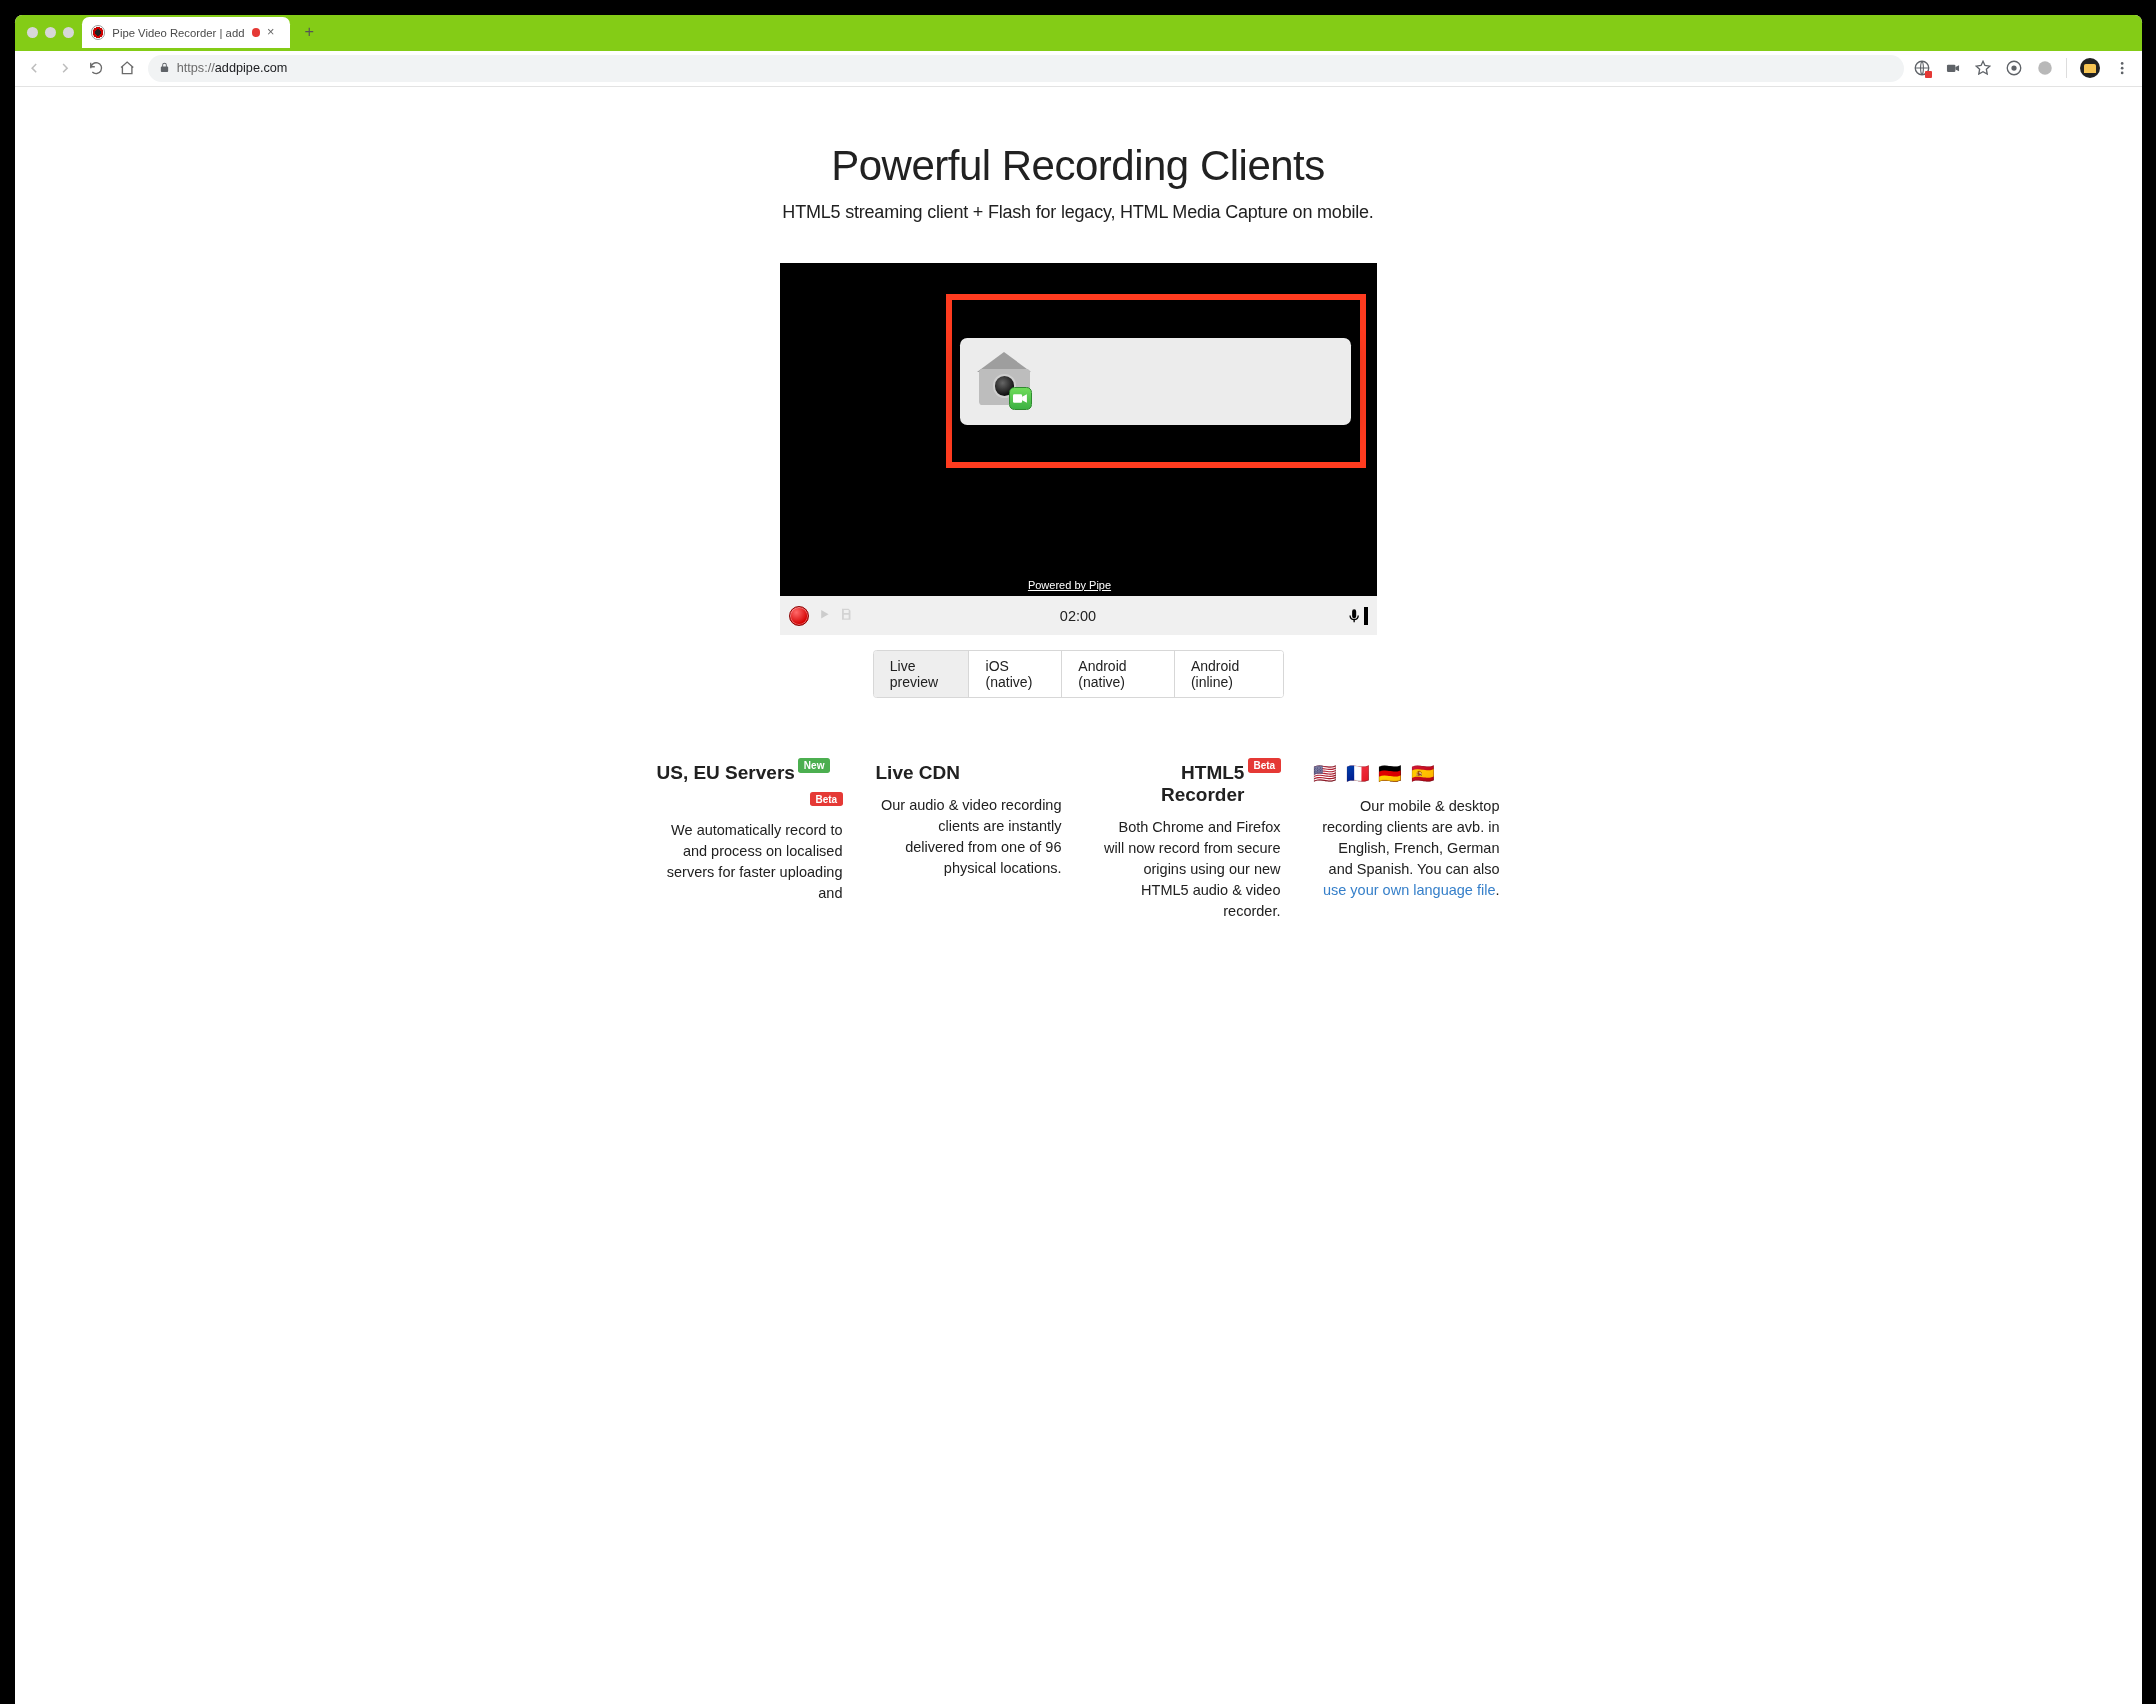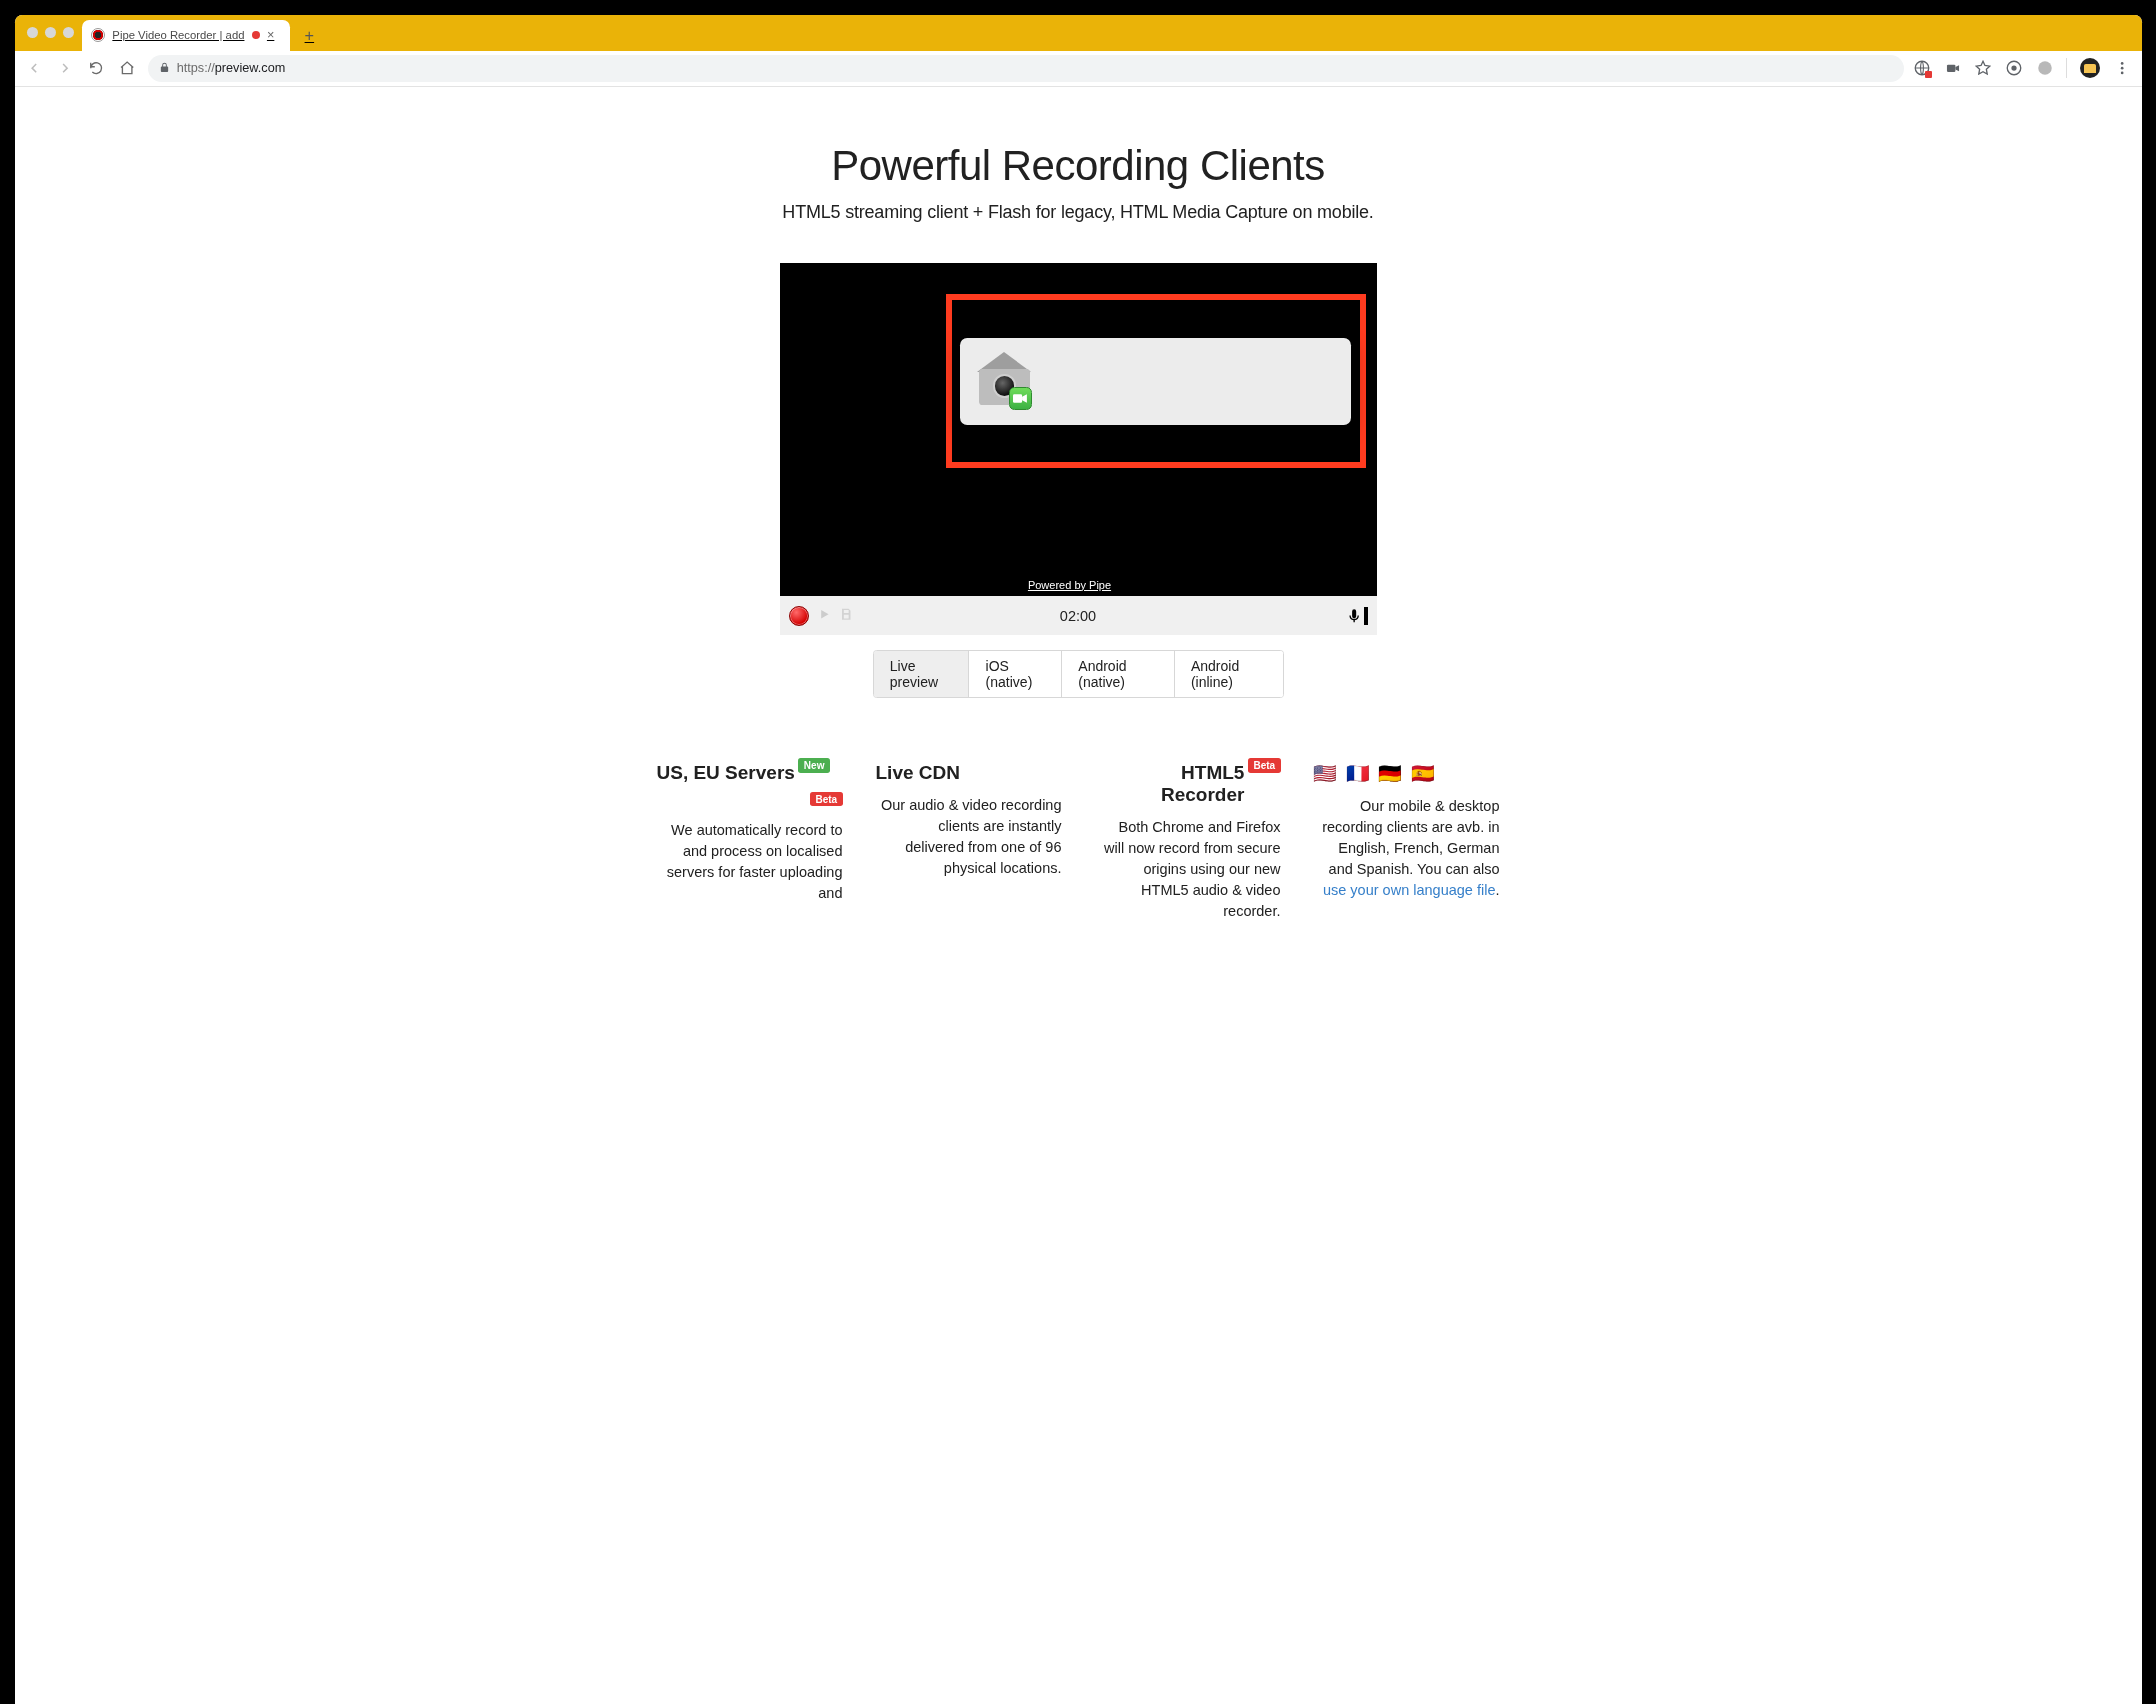--- a/index.html
+++ b/index.html
@@ -16,25 +16,24 @@
     background: #fff;
     border-radius: 7.2px 7.2px 0 0;
     box-shadow: 0 9px 36px rgba(0,0,0,.5);
     overflow: hidden;
     display: flex;
     flex-direction: column;
   }
   
   .tab-strip {
     height: 36px;
-    background: #eab308;
-    display: flex;
-    align-items: flex-end;
+    background: #84cc16;
+    display: flex;
+    align-items: center;
     padding-left: 9px;
-    text-decoration: underline;
   }
   .traffic-lights {
     display: flex;
     gap: 7.2px;
     align-items: center;
     height: 100%;
     padding: 0 7.2px 0 3.6px;
   }
   .traffic-lights span {
     width: 11px; height: 11px; border-radius: 50%;
@@ -335,21 +334,21 @@
       <svg viewBox="0 0 24 24" fill="none" stroke="currentColor" stroke-width="2">
           <path d="M3 11l9-8 9 8M5 10v10h14V10"></path>
         </svg>
     </div>
     <div class="omnibox">
       <span class="lock">
         <svg width="11" height="12.7" viewBox="0 0 24 24" fill="#5f6368">
             <path d="M12 2a5 5 0 0 0-5 5v3H6a2 2 0 0 0-2 2v8a2 2 0 0 0 2 2h12a2 2 0 0 0 2-2v-8a2 2 0 0 0-2-2h-1V7a5 5 0 0 0-5-5zm-3 5a3 3 0 1 1 6 0v3H9V7z"></path>
           </svg>
       </span>
-      <span><span class="url-proto">https://</span><span>preview.com</span></span>
+      <span><span class="url-proto">https://</span><span>addpipe.com</span></span>
     </div>
     <div class="toolbar-right">
       <div class="ico" style="position:relative">
         <svg viewBox="0 0 24 24" width="18" height="18" fill="#5f6368">
             <circle cx="12" cy="12" r="9" fill="none" stroke="#5f6368" stroke-width="1.8"></circle>
             <path d="M4 12h16M12 3c2.5 3 2.5 15 0 18M12 3c-2.5 3-2.5 15 0 18" fill="none" stroke="#5f6368" stroke-width="1.5"></path>
           </svg>
         <span style="position:absolute;bottom:-0.9px;right:-0.9px;width:7.2px;height:7.2px;background:#e53935;border-radius:0.9px"></span>
       </div>
       <div class="ico">

